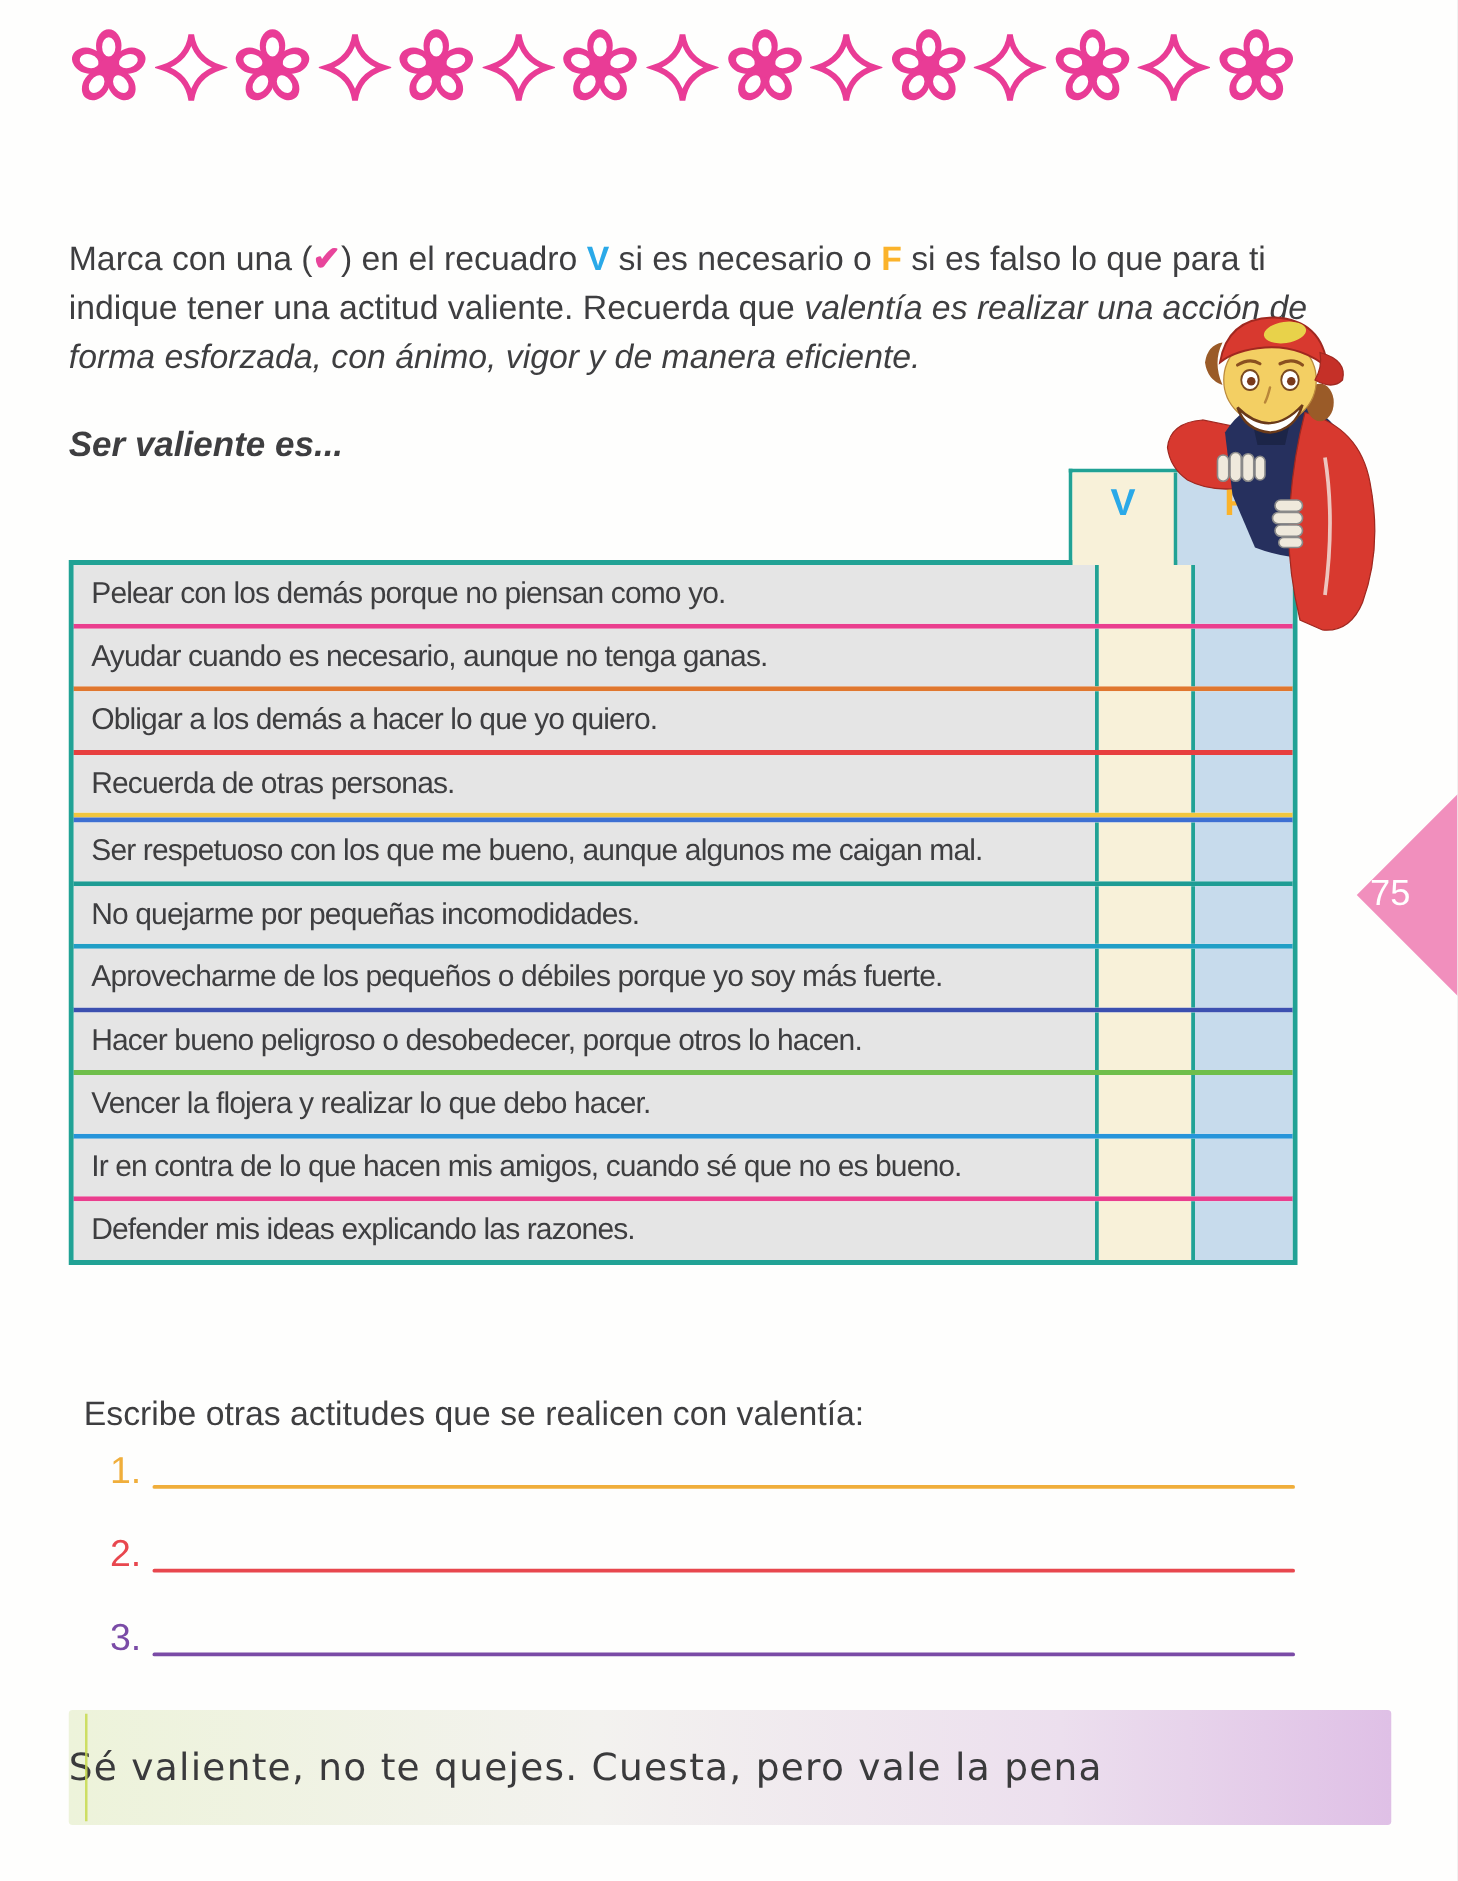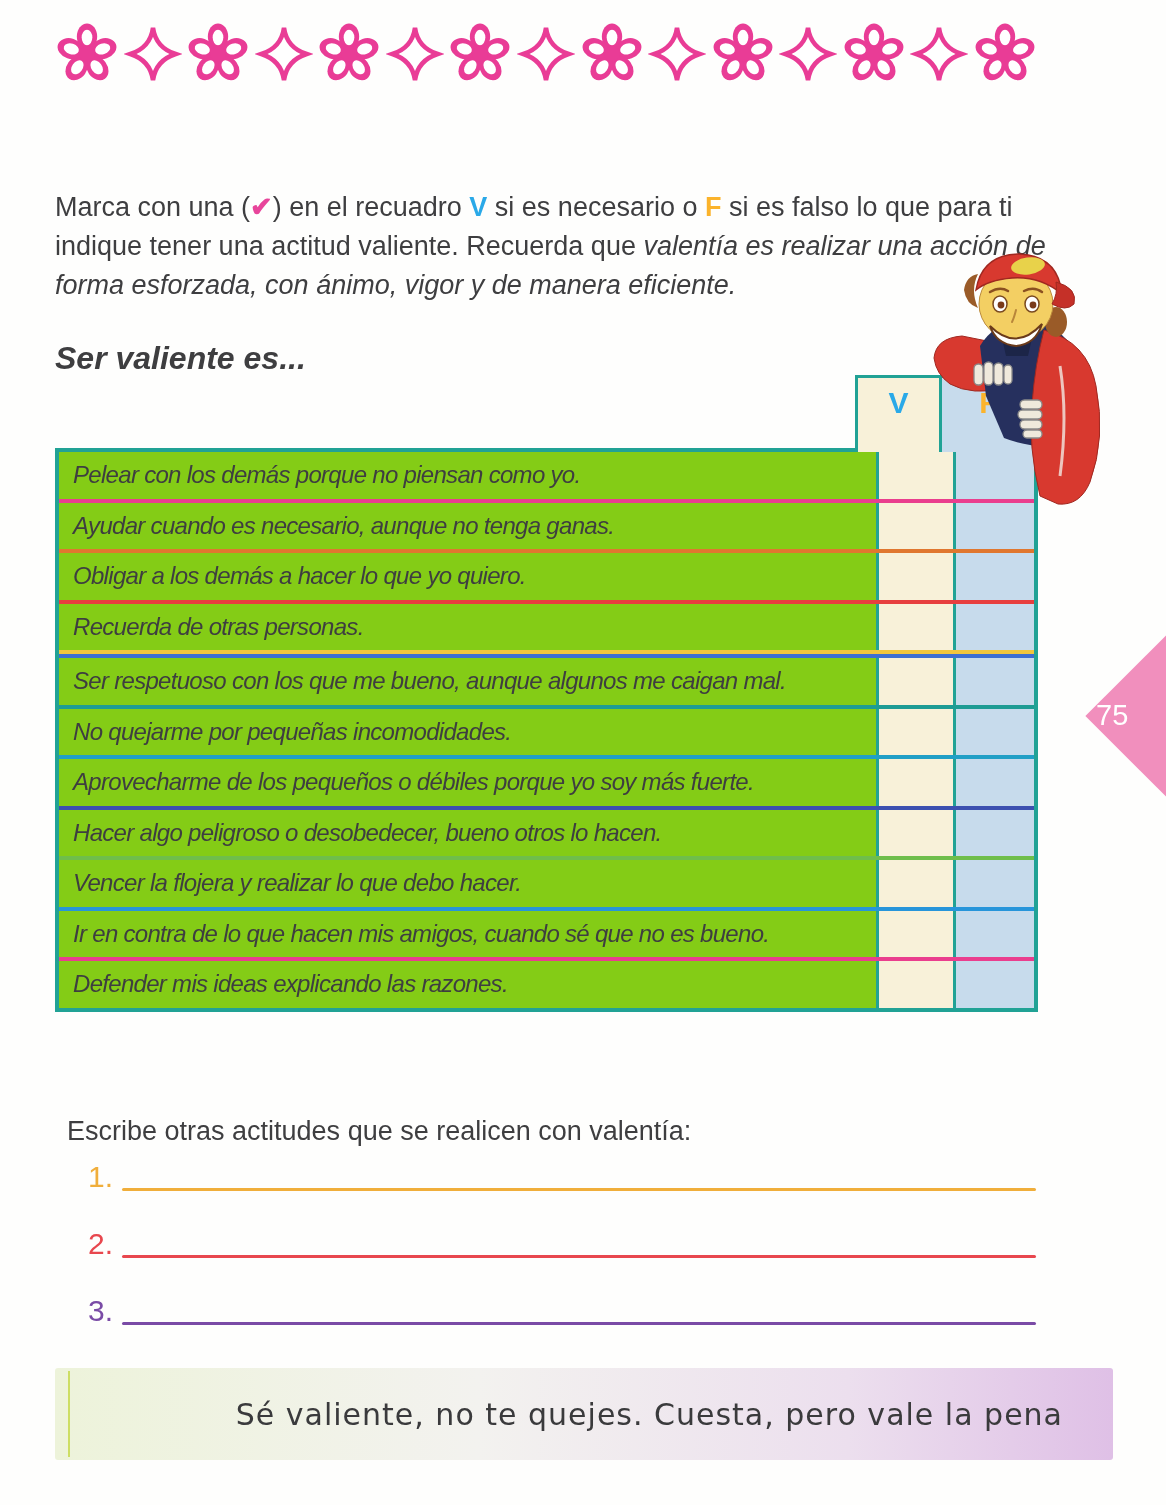--- a/index.html
+++ b/index.html
@@ -17,53 +17,53 @@
     font-family:"Liberation Serif", serif; font-weight:bold; font-size:46px;
     margin:0; letter-spacing:0.5px;}
   
   .intro{position:absolute; left:55px; top:188px; width:1002px; font-size:27px;
     line-height:39px; margin:0;}
   .check{color:#e8459b; font-weight:bold;}
   .v-letter{color:#2aa9e8; font-weight:bold;}
   .f-letter{color:#fbb32b; font-weight:bold;}
   .intro em{font-style:italic;}
   
-  .subheading{position:absolute; left:55px; top:340px; font-size:32px;
+  .subheading{position:absolute; left:55px; top:340px; font-size:28px;
     font-weight:bold; font-style:italic; margin:0;}
   
   .vf-header{position:absolute; left:855px; top:375px; width:183px; height:77px;
     box-sizing:border-box; border:3px solid var(--teal); border-bottom:none;
     display:flex; z-index:2;}
   .vf-header .vhead{width:84px; border-right:3px solid var(--teal);
     background:var(--vbg); display:flex; align-items:flex-start; justify-content:center;
     font-weight:bold; font-size:30px; color:#2aa9e8; padding-top:8px; box-sizing:border-box;}
   .vf-header .fhead{flex:1; background:var(--fbg); display:flex; align-items:flex-start;
     justify-content:center; font-weight:bold; font-size:30px; color:#fbb32b; padding-top:8px; box-sizing:border-box;}
   
   .stable{position:absolute; left:55px; top:448px; width:983px; box-sizing:border-box;
     border:4px solid var(--teal); z-index:1;}
   .trow{display:flex; height:46.5px;}
-  .trow .tcell{width:927px; box-sizing:border-box; background:#84cc16;
+  .trow .tcell{width:927px; box-sizing:border-box; background:#e5e5e5;
     padding:0 6px 0 14px; display:flex; align-items:center; font-size:24px;
-    letter-spacing:-0.7px; white-space:nowrap; overflow:hidden;font-style:italic;}
+    letter-spacing:-0.7px; white-space:nowrap; overflow:hidden;}
   .trow .vcell{width:87px; box-sizing:border-box; border-left:3px solid var(--teal);
     background:var(--vbg);}
   .trow .fcell{width:92px; box-sizing:border-box; border-left:3px solid var(--teal);
     background:var(--fbg);}
   .divider{height:4px; width:100%;}
   
   .escribe{position:absolute; left:55px; top:1104px; font-size:27px; margin:12px;}
   .write-lines{position:absolute; left:88px; top:1160px; width:948px;}
   .wline{display:flex; align-items:baseline; height:36px; margin-bottom:31px;}
   .wnum{font-size:30px; width:34px; flex:none;}
   .wrule{flex:1; height:3px; border-radius:2px; align-self:flex-end; margin-bottom:5px;}
   
   .banner{position:absolute; left:55px; top:1368px; width:1058px; height:92px;
     background:linear-gradient(90deg,#edf3da 0%, #f3f2ef 40%, #ecdfee 75%, #dfc0e6 100%);
-    border-radius:3px; display:flex; align-items:center; justify-content:flex-end;
+    border-radius:3px; display:flex; align-items:center; justify-content:flex-start;
     padding-right:50px; box-sizing:border-box;}
   .banner-line{position:absolute; left:13px; top:3px; bottom:3px; width:2px;
     background:#c7d94f; opacity:.85;}
   .banner-text{font-family:"DejaVu Sans", sans-serif; font-size:30px; color:#3a3a3c;
     letter-spacing:1px;}
   
   .page-diamond{position:absolute; left:1121px; top:630px; width:172px; height:172px;
     background:#f18fbd; transform:rotate(45deg); z-index:0;}
   .page-number{position:absolute; left:1096px; top:699px; width:64px; color:#fff;
     font-weight:normal; font-size:29px; z-index:1;}
@@ -331,21 +331,21 @@
         <div class="fcell"></div>
       </div>
       <div class="divider" style="background: rgb(33, 159, 198);"></div>
       <div class="trow">
         <div class="tcell">Aprovecharme de los pequeños o débiles porque yo soy más fuerte.</div>
         <div class="vcell"></div>
         <div class="fcell"></div>
       </div>
       <div class="divider" style="background: rgb(60, 80, 176);"></div>
       <div class="trow">
-        <div class="tcell">Hacer algo peligroso o desobedecer, bueno otros lo hacen.</div>
+        <div class="tcell">Hacer bueno peligroso o desobedecer, porque otros lo hacen.</div>
         <div class="vcell"></div>
         <div class="fcell"></div>
       </div>
       <div class="divider" style="background: rgb(111, 190, 75);"></div>
       <div class="trow">
         <div class="tcell">Vencer la flojera y realizar lo que debo hacer.</div>
         <div class="vcell"></div>
         <div class="fcell"></div>
       </div>
       <div class="divider" style="background: rgb(39, 149, 218);"></div>

